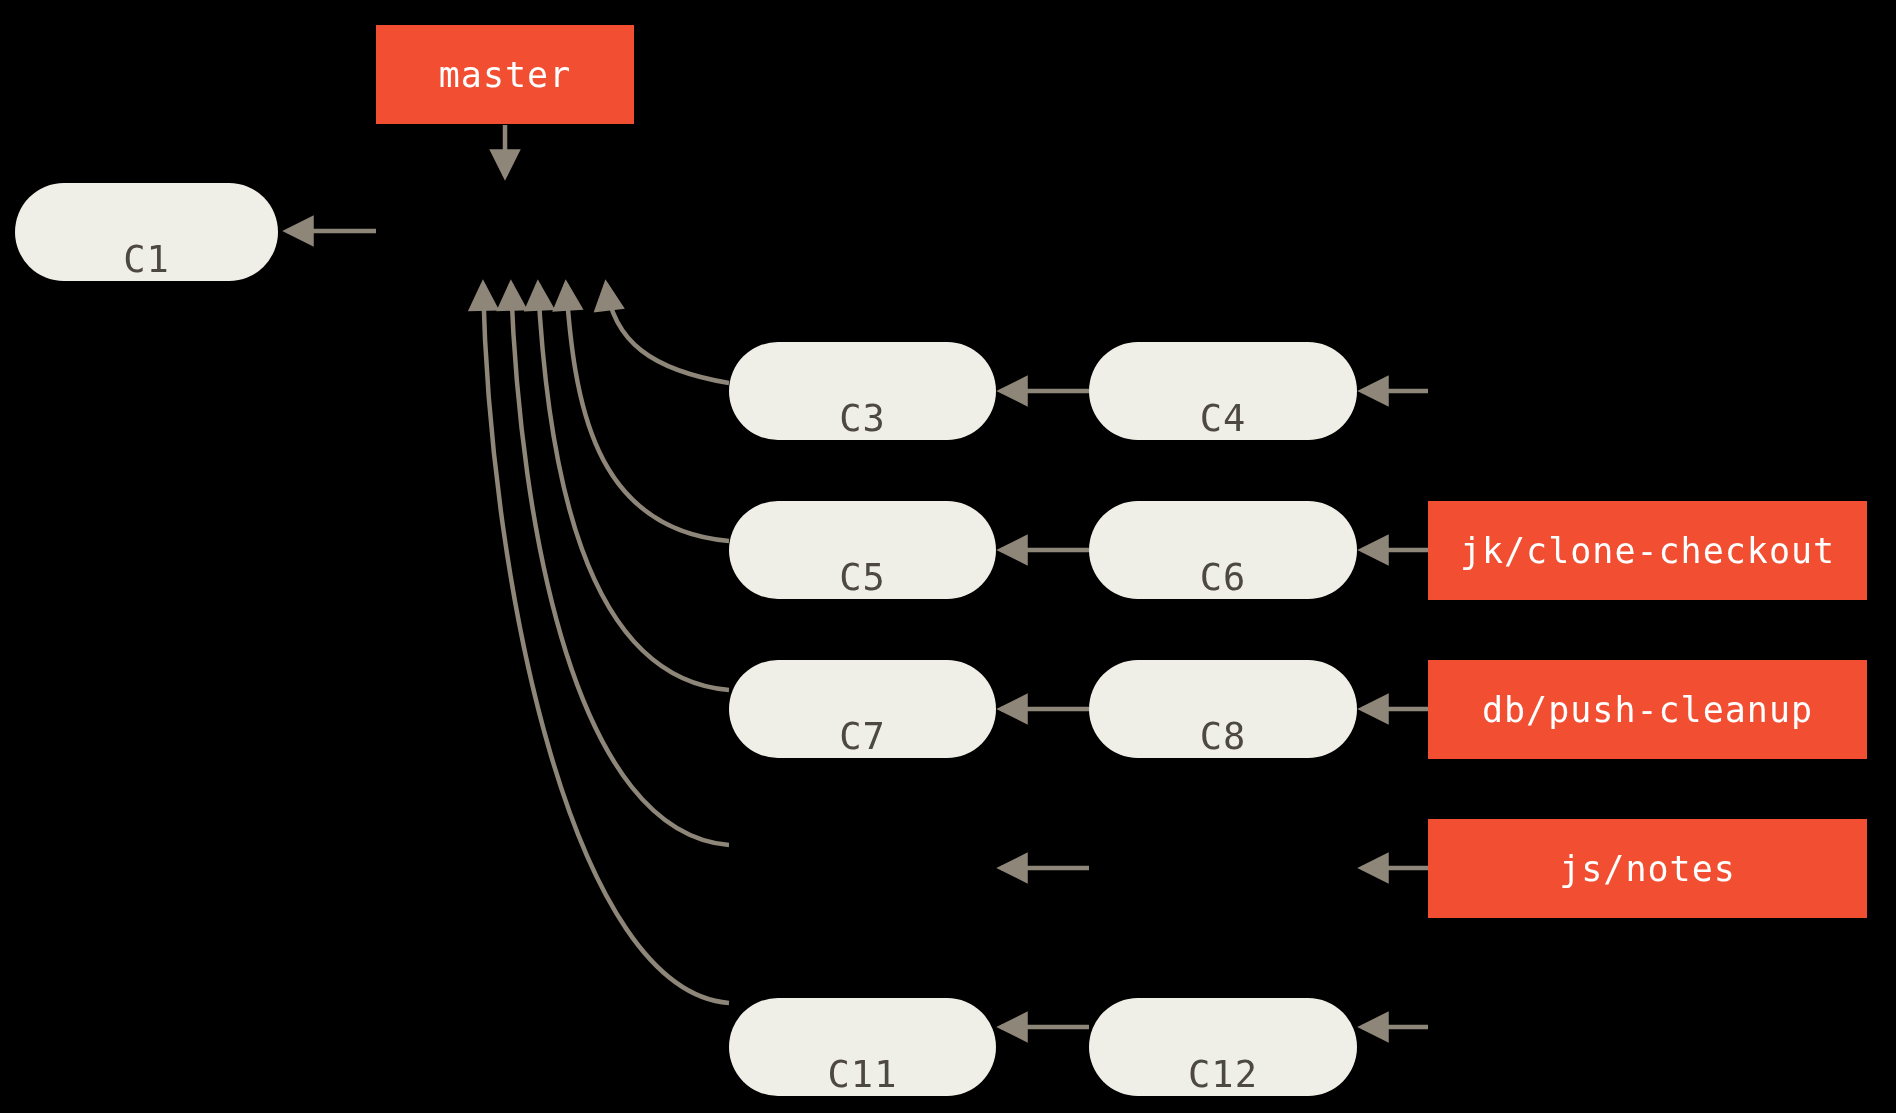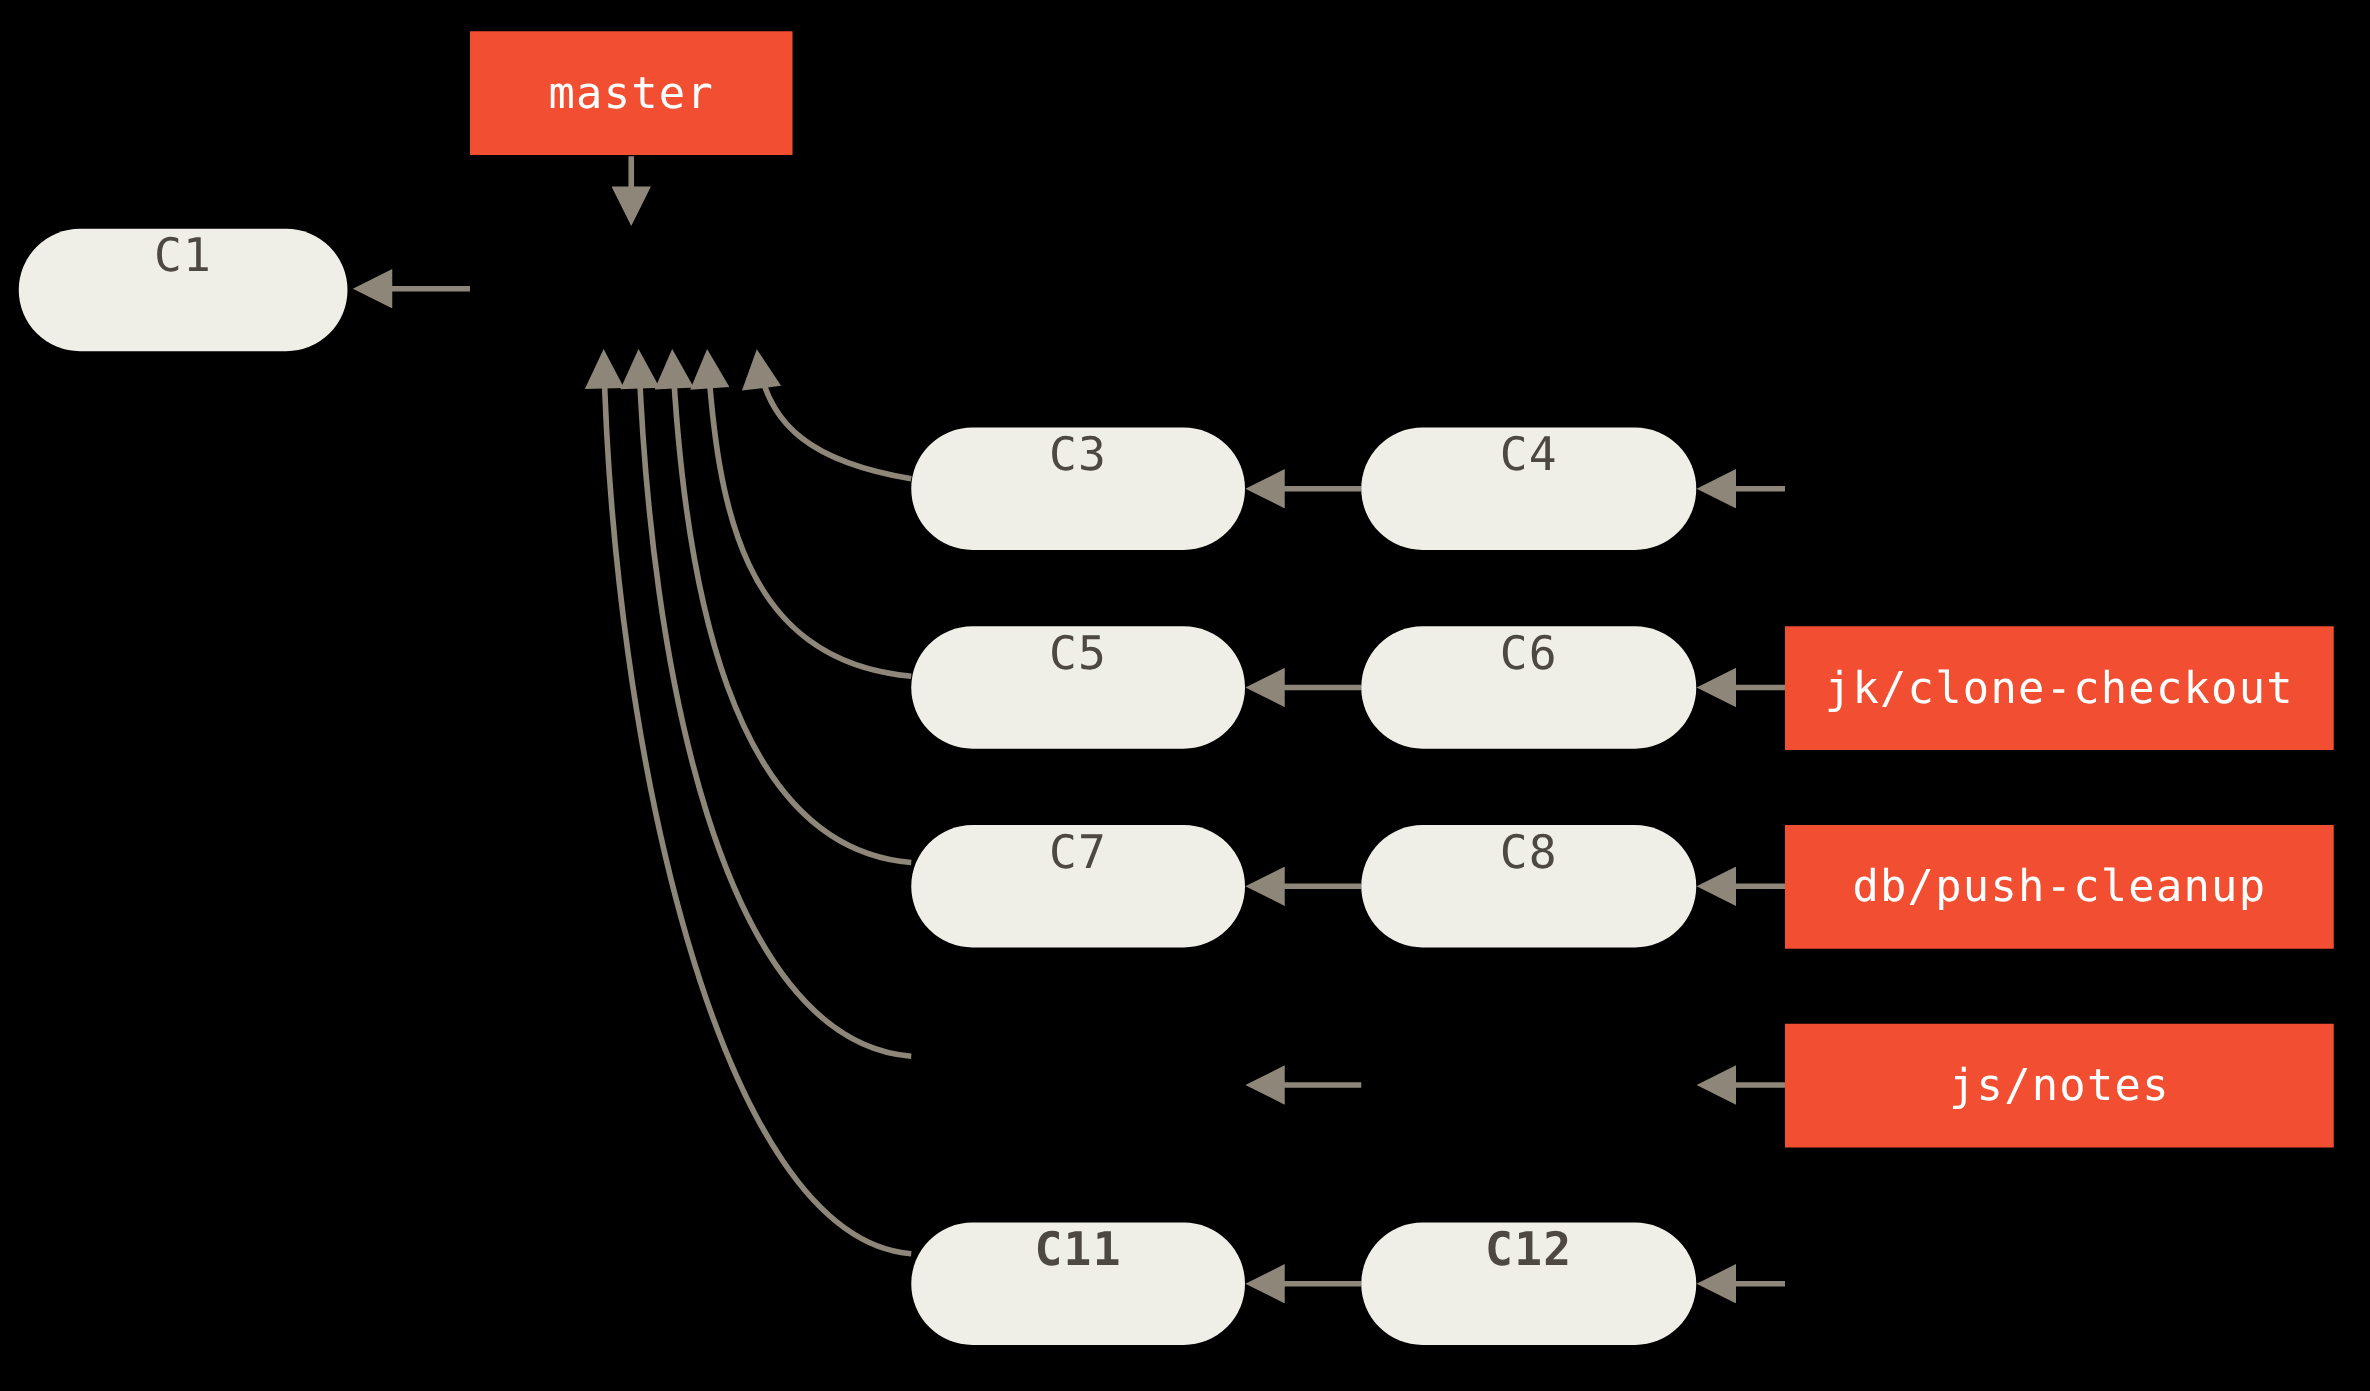--- a/index.html
+++ b/index.html
@@ -19,21 +19,21 @@
     overflow:hidden;
     font-family:"DejaVu Sans Mono", "Liberation Mono", monospace;
   }
   .edges{position:absolute;left:0;top:0;width:1896px;height:1113px;}
   .edge{fill:none;stroke:var(--arrow);stroke-width:4.5px;}
   .arrowhead{fill:var(--arrow);}
   .commit{
     position:absolute;height:98px;
     background:var(--commit-fill);
     border-radius:49px;
-    display:flex;align-items:flex-start;justify-content:center;
+    display:flex;align-items:flex-end;justify-content:center;
     color:var(--commit-text);
     font-size:37px;letter-spacing:1px;
   }
   .branch-box{
     position:absolute;height:99px;
     background:var(--branch-bg);
     display:flex;align-items:center;justify-content:center;
     color:var(--branch-text);
     font-size:35px;letter-spacing:1px;text-align:right;
   }
@@ -41,21 +41,21 @@
   .n-master{left:376px;top:25px;width:258px;}
   .n-c1{left:15px;top:183px;width:263px;}
   .n-c2{left:376px;top:183px;width:260px;}
   .col-left{left:729px;width:267px;}
   .col-right{left:1089px;width:268px;}
   .col-branch{left:1428px;width:439px;}
   .row-0{top:342px;}
   .row-1{top:501px;}
   .row-2{top:660px;}
   .row-3{top:819px;}
-  .row-4{top:978px;font-weight:bold;}
+  .row-4{top:998px;}
 </style>
 </head>
 <body>
 
 <div class="canvas">
 
   <svg class="edges" viewBox="0 0 1896 1113" xmlns="http://www.w3.org/2000/svg">
     <defs>
       <marker id="arrow" viewBox="0 0 10 10" refX="8.5" refY="5" markerWidth="10.5" markerHeight="7" orient="auto-start-reverse">
         <path class="arrowhead" d="M 0 0 L 10 5 L 0 10 z"></path>

